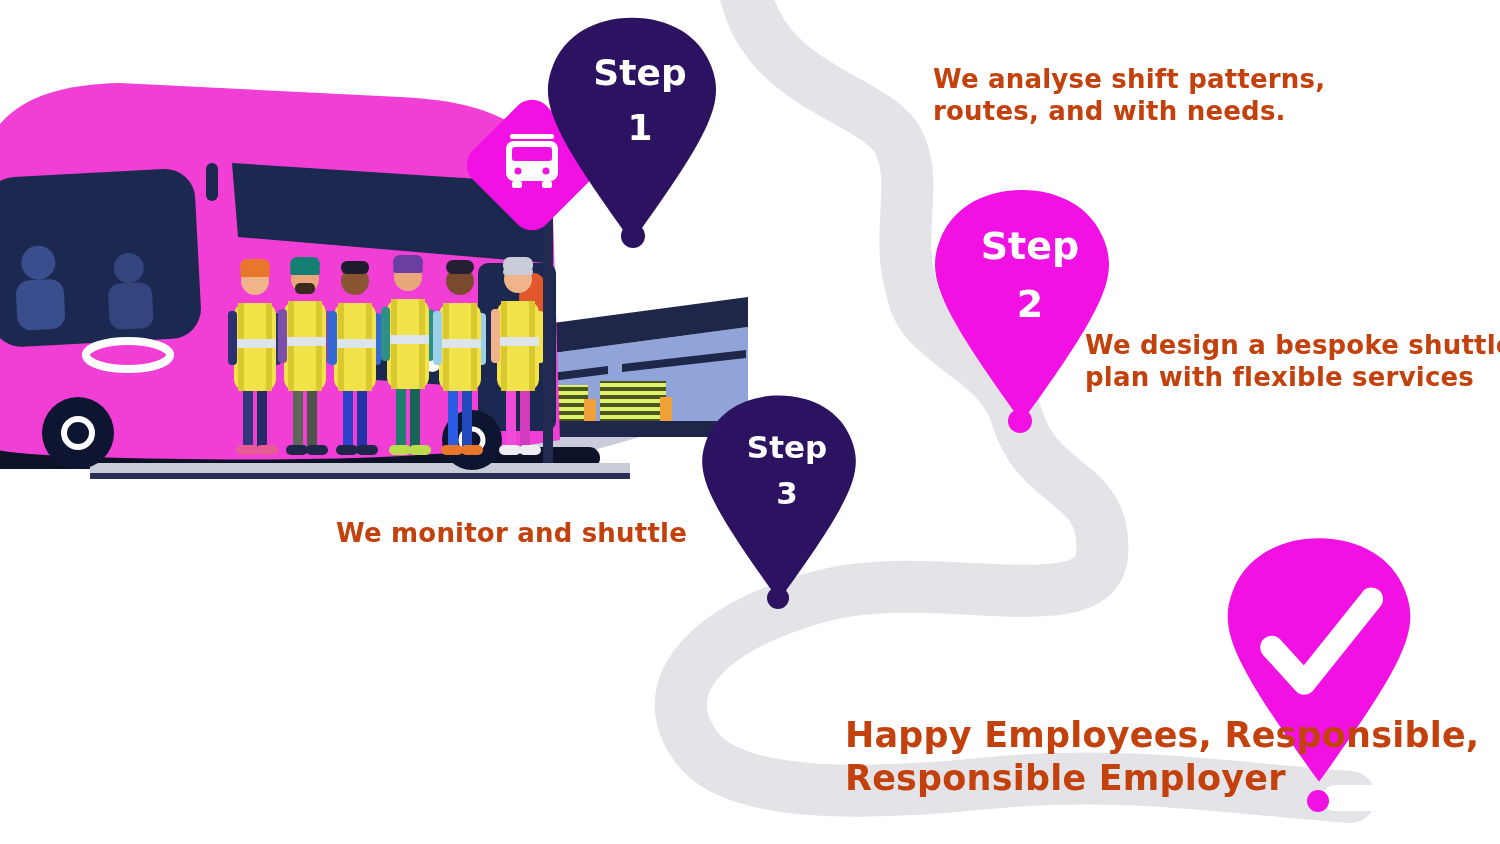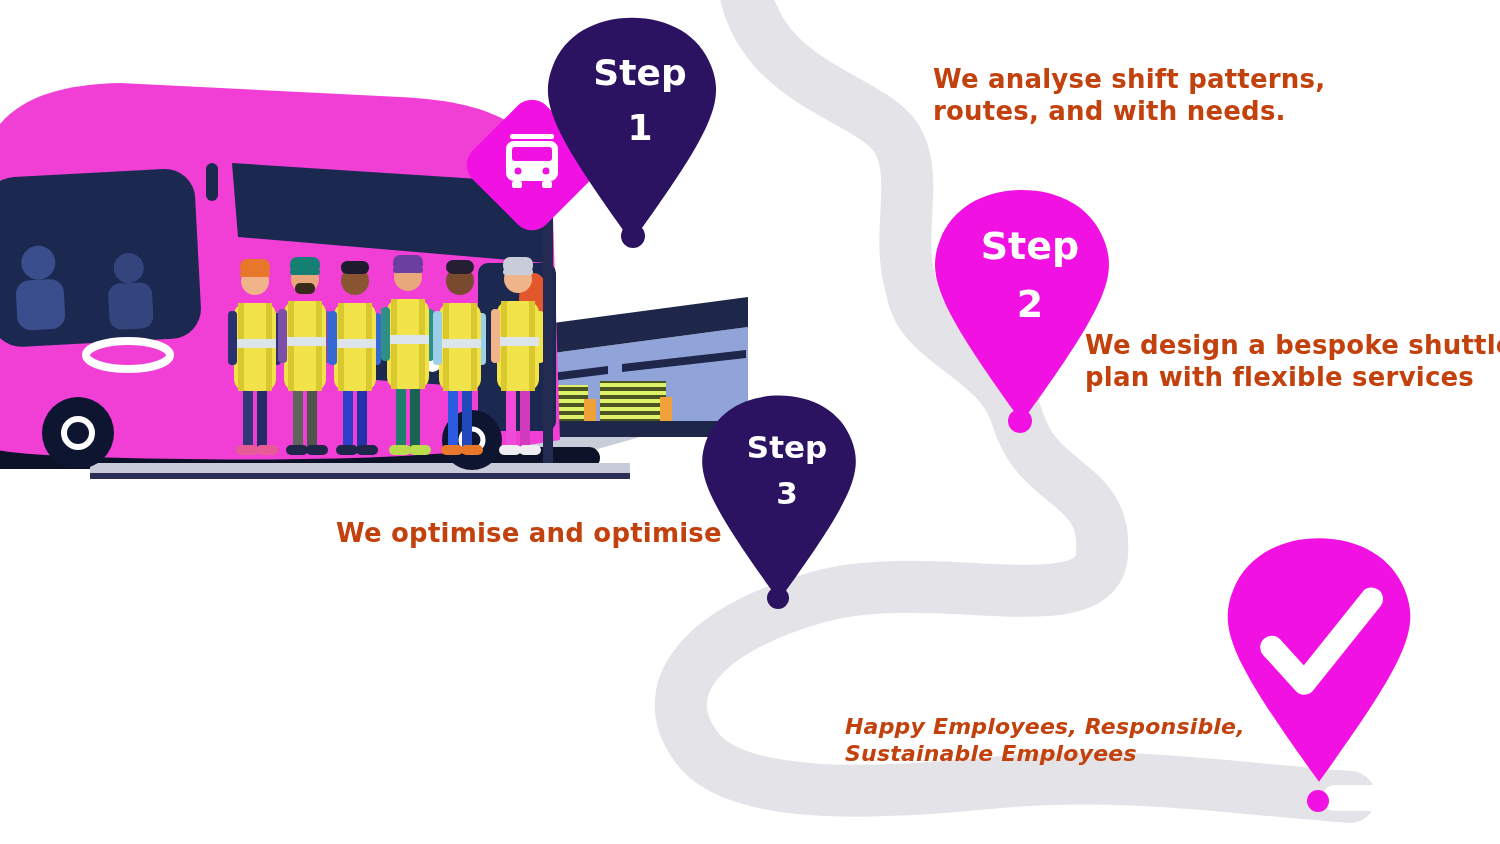--- a/index.html
+++ b/index.html
@@ -12,21 +12,21 @@
   .pin svg{position:absolute;inset:0;width:100%;height:100%;}
   .pin .pin-label{position:absolute;left:16px;right:0;top:8%;height:58%;display:flex;flex-direction:column;
                   align-items:center;justify-content:center;gap:14px;color:#fff;font-weight:700;}
   .pin-indigo{color:#2C1361;}
   .pin-magenta{color:#F111E3;}
   .dot{position:absolute;border-radius:50%;}
   .dot-indigo{background:#2C1361;}
   .dot-magenta{background:#F111E3;}
   .desc{position:absolute;color:#c2410c;font-weight:700;font-size:26px;line-height:1.22;letter-spacing:.2px;}
   .desc span{display:block;white-space:nowrap;}
-  .desc-outcome{font-size:22px;font-style:italic;}
+  .desc-outcome{font-size:35px;}
 </style>
 </head>
 <body>
 
 <div class="canvas">
 
   <svg class="route-svg" width="1500" height="844" viewBox="0 0 1500 844">
     <path d="M742 -30 C 750 90, 880 95, 900 145 C 918 185, 895 235, 912 290
              C 920 345, 1000 355, 1018 420 C 1040 490, 1108 480, 1102 555
              C 1096 625, 930 565, 818 597 C 700 630, 655 690, 695 745
@@ -242,20 +242,20 @@
 
   <div class="desc" style="left:933px;top:64px;">
     <span>We analyse shift patterns,</span>
     <span>routes, and with needs.</span>
   </div>
   <div class="desc" style="left:1085px;top:330px;">
     <span>We design a bespoke shuttle</span>
     <span>plan with flexible services</span>
   </div>
   <div class="desc" style="left:336px;top:518px;">
-    <span>We optimise and optimise</span>
+    <span>We monitor and shuttle</span>
   </div>
   <div class="desc desc-outcome" style="left:845px;top:714px;">
     <span>Happy Employees, Responsible,</span>
-    <span>Sustainable Employees</span>
+    <span>Responsible Employer</span>
   </div>
 
 </div>
 
 </body></html>

